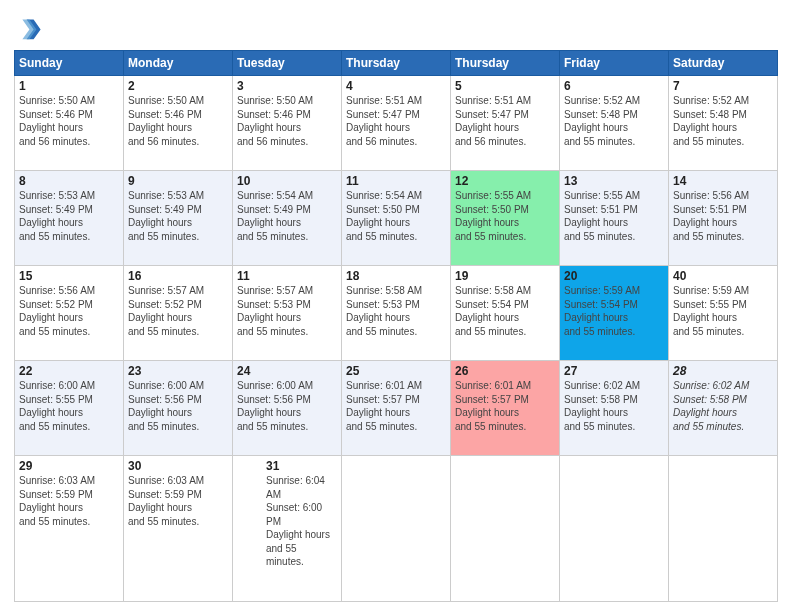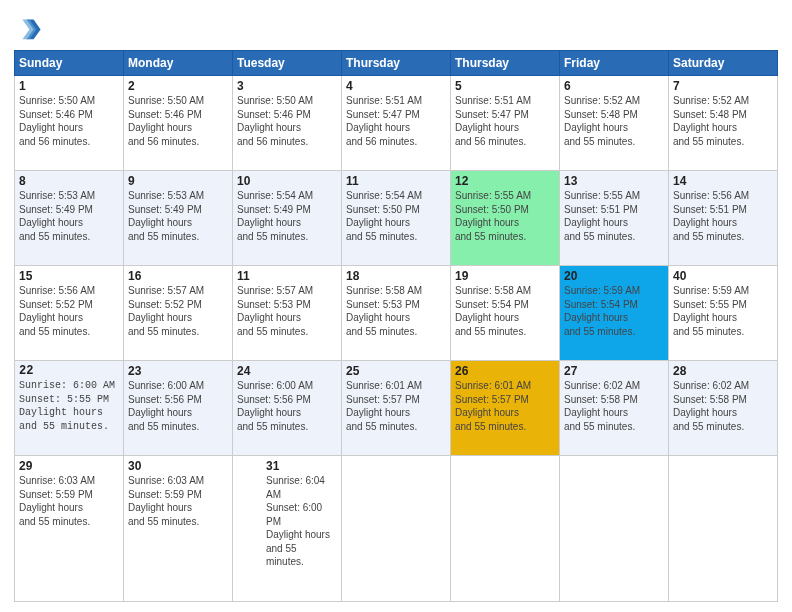--- a/index.html
+++ b/index.html
@@ -181,33 +181,33 @@
           <td style="background: rgb(255, 255, 255);"><span class="day-num">18</span>
 <span class="day-info">Sunrise: 5:58 AM<br>Sunset: 5:53 PM<br>Daylight hours<br>and 55 minutes.</span></td>
           <td style="background: rgb(255, 255, 255);"><span class="day-num">19</span>
 <span class="day-info">Sunrise: 5:58 AM<br>Sunset: 5:54 PM<br>Daylight hours<br>and 55 minutes.</span></td>
           <td style="background: #0ea5e9;"><span class="day-num">20</span>
 <span class="day-info">Sunrise: 5:59 AM<br>Sunset: 5:54 PM<br>Daylight hours<br>and 55 minutes.</span></td>
           <td style="background: rgb(255, 255, 255);"><span class="day-num">40</span>
 <span class="day-info">Sunrise: 5:59 AM<br>Sunset: 5:55 PM<br>Daylight hours<br>and 55 minutes.</span></td>
         </tr>
         <tr>
-          <td style="background: rgb(238, 242, 250); font-family: Liberation Mono, monospace;"><span class="day-num">22</span>
+          <td style="background: rgb(238, 242, 250);"><span class="day-num">22</span>
 <span class="day-info">Sunrise: 6:00 AM<br>Sunset: 5:55 PM<br>Daylight hours<br>and 55 minutes.</span></td>
           <td style="background: rgb(238, 242, 250);"><span class="day-num">23</span>
 <span class="day-info">Sunrise: 6:00 AM<br>Sunset: 5:56 PM<br>Daylight hours<br>and 55 minutes.</span></td>
           <td style="background: rgb(238, 242, 250);"><span class="day-num">24</span>
 <span class="day-info">Sunrise: 6:00 AM<br>Sunset: 5:56 PM<br>Daylight hours<br>and 55 minutes.</span></td>
           <td style="background: rgb(238, 242, 250);"><span class="day-num">25</span>
 <span class="day-info">Sunrise: 6:01 AM<br>Sunset: 5:57 PM<br>Daylight hours<br>and 55 minutes.</span></td>
-          <td style="background: #eab308;"><span class="day-num">26</span>
+          <td style="background: #fca5a5;"><span class="day-num">26</span>
 <span class="day-info">Sunrise: 6:01 AM<br>Sunset: 5:57 PM<br>Daylight hours<br>and 55 minutes.</span></td>
           <td style="background: rgb(238, 242, 250);"><span class="day-num">27</span>
 <span class="day-info">Sunrise: 6:02 AM<br>Sunset: 5:58 PM<br>Daylight hours<br>and 55 minutes.</span></td>
-          <td style="background: rgb(238, 242, 250);"><span class="day-num">28</span>
+          <td style="background: rgb(238, 242, 250); font-style: italic;"><span class="day-num">28</span>
 <span class="day-info">Sunrise: 6:02 AM<br>Sunset: 5:58 PM<br>Daylight hours<br>and 55 minutes.</span></td>
         </tr>
         <tr>
           <td style="background: rgb(255, 255, 255);"><span class="day-num">29</span>
 <span class="day-info">Sunrise: 6:03 AM<br>Sunset: 5:59 PM<br>Daylight hours<br>and 55 minutes.</span></td>
           <td style="background: rgb(255, 255, 255);"><span class="day-num">30</span>
 <span class="day-info">Sunrise: 6:03 AM<br>Sunset: 5:59 PM<br>Daylight hours<br>and 55 minutes.</span></td>
           <td style="background: rgb(255, 255, 255); padding-left: 33px;"><span class="day-num">31</span>
 <span class="day-info">Sunrise: 6:04 AM<br>Sunset: 6:00 PM<br>Daylight hours<br>and 55 minutes.</span></td>
           <td class="empty-cell"></td>

